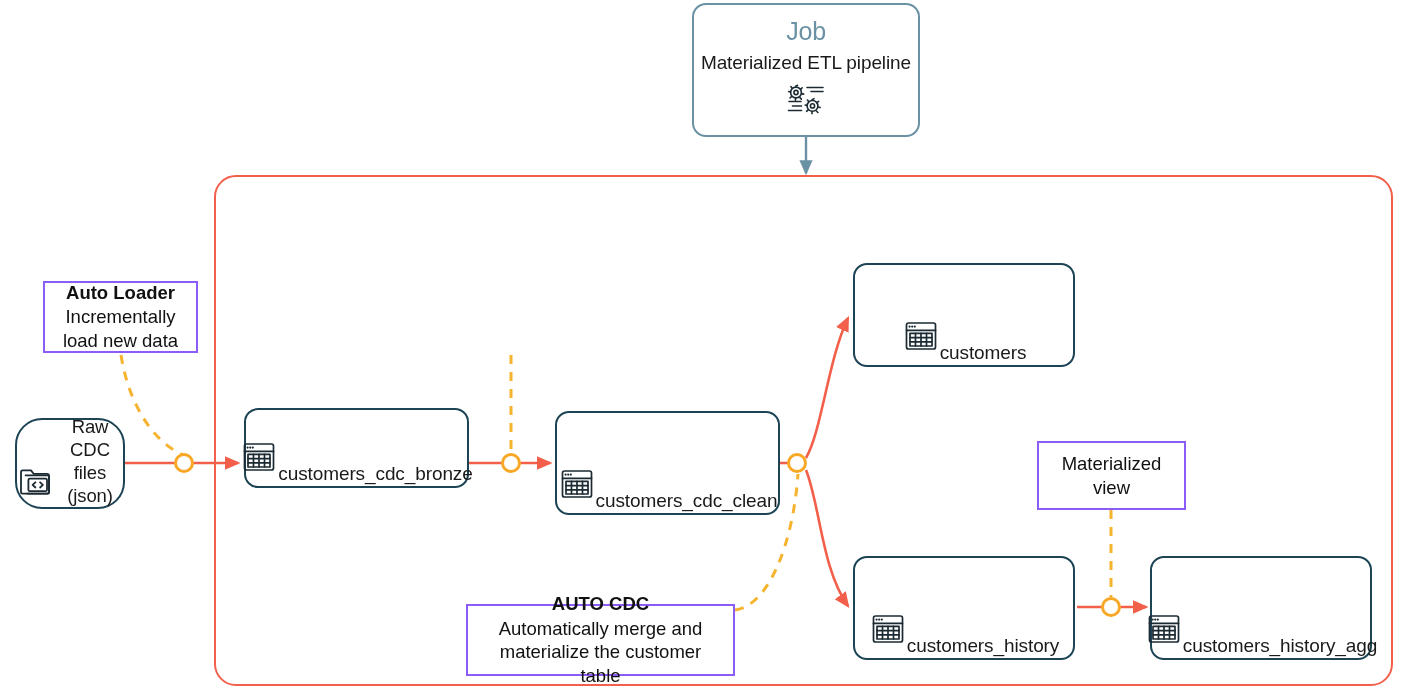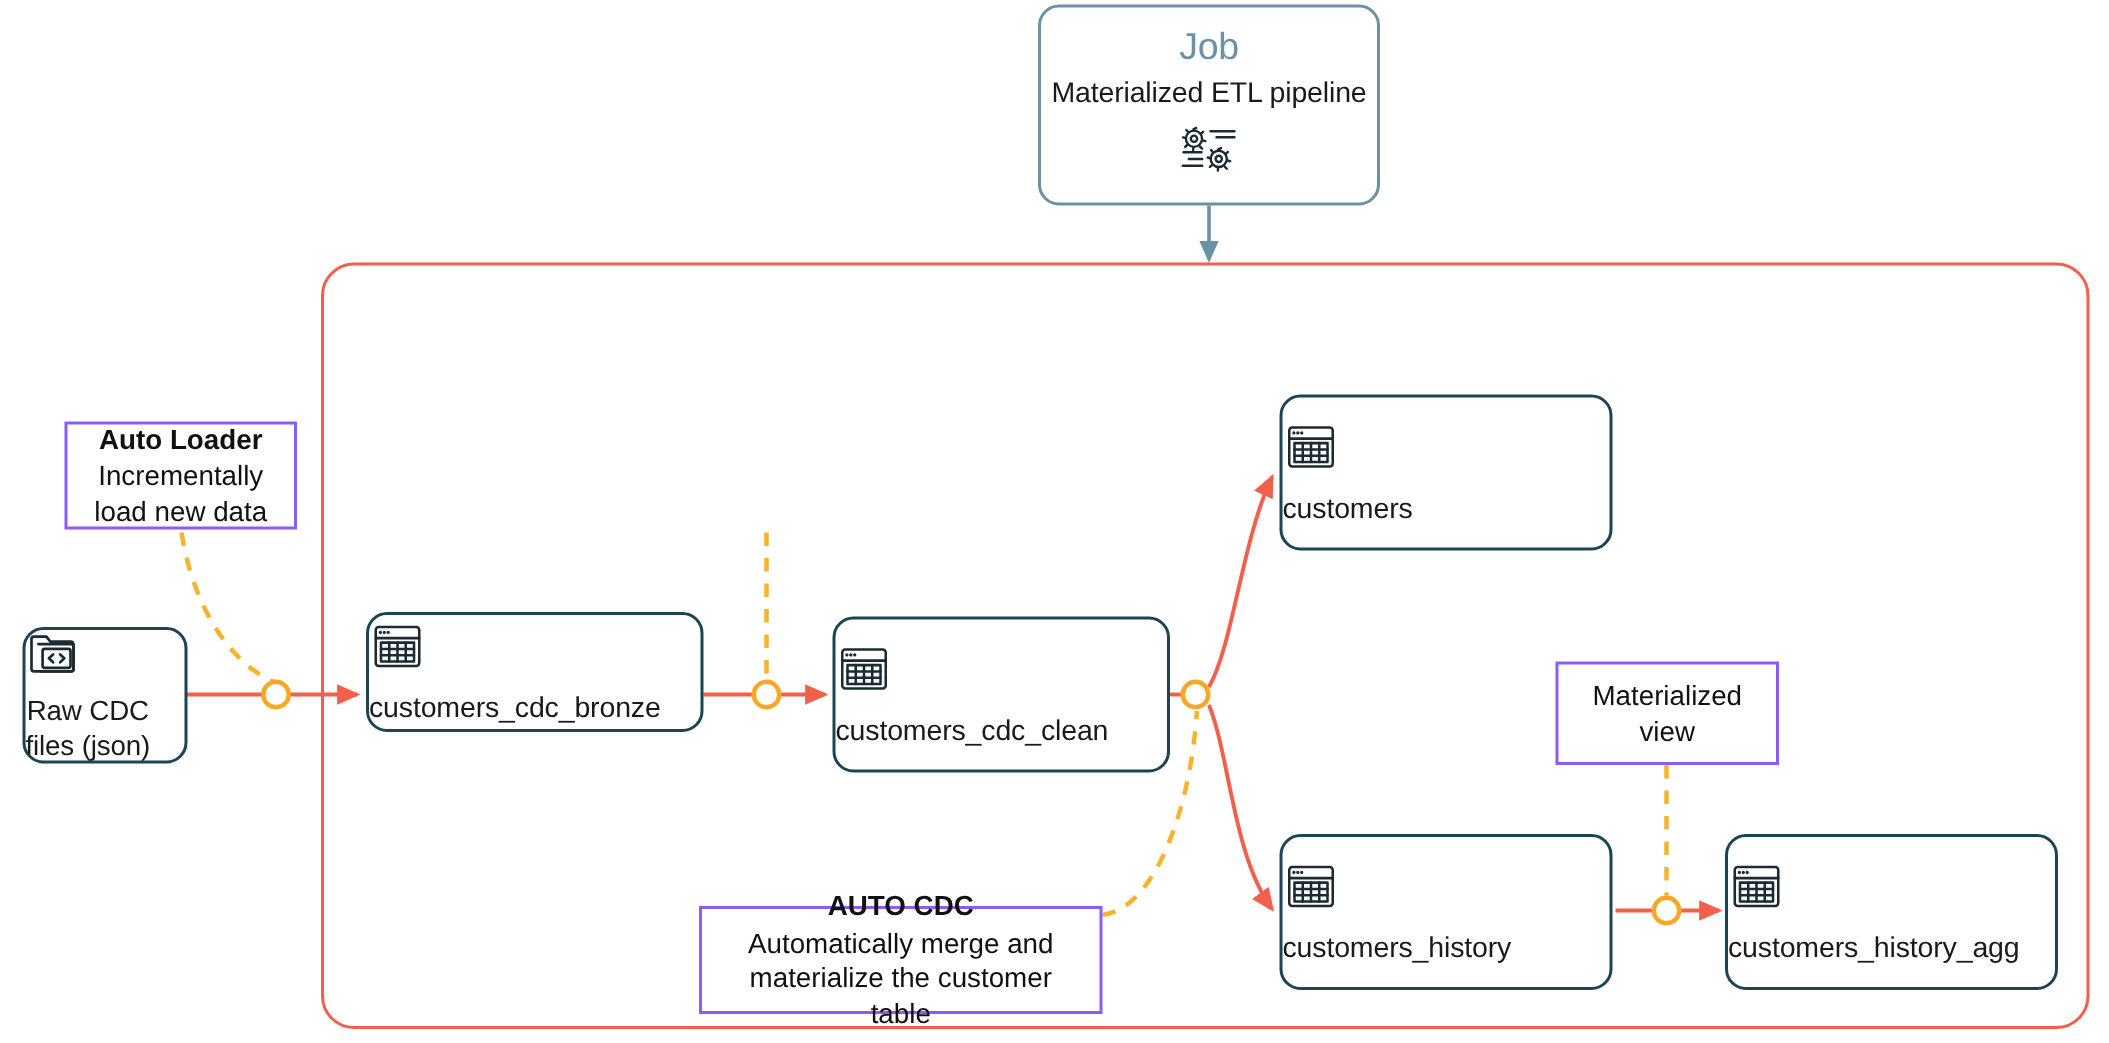--- a/index.html
+++ b/index.html
@@ -26,22 +26,22 @@
     height: 695px;
     pointer-events: none;
   }
   .node {
     position: absolute;
     box-sizing: border-box;
     border: 2.5px solid #1c4455;
     border-radius: 14px;
     background: #ffffff;
     display: flex;
-    flex-direction: column;
-    align-items: flex-start;
+    flex-direction: row;
+    align-items: flex-end;
     justify-content: center;
   }
   .node .node-label {
     font-size: 19px;
     color: #1a1a1a;
     text-align: center;
     line-height: 1.25;
     letter-spacing: -0.1px;
     white-space: nowrap;
   }
@@ -170,21 +170,21 @@
         <circle cx="13" cy="10.5" r="5.4"></circle>
         <circle cx="13" cy="10.5" r="2.1"></circle>
         <path d="M29.1 17.6 l1.9 -0.9 M25.7 19.6 l-1.3 -1.6 M24.1 23.5 l-1.9 -0.5 M25.1 27.9 l-1.5 1.4 M29.1 29.6 l-0.2 2.1 M33.4 29 l1.5 1.5 M35.1 25 l2 0.5 M34 20.7 l1.6 -1.4"></path>
         <circle cx="29.5" cy="23.9" r="5.4"></circle>
         <circle cx="29.5" cy="23.9" r="2.1"></circle>
         <path d="M24 5.5 h16 M28 9.5 h12 M6 19.5 h12 M9.5 24 h9 M5.5 28.5 h13"></path>
       </svg>
     </div>
   </div>
 
-  <div class="node" style="left:15px; top:418px; width:110px; height:91px;">
+  <div class="node" style="left:15px; top:418px; width:110px; height:91px;border-radius:27px;">
     <span class="node-icon">
       <svg width="40" height="32" viewBox="0 0 40 32" fill="none" stroke="#1c2b33" stroke-width="1.8" stroke-linecap="round" stroke-linejoin="round">
         <path d="M4 27 V7 a1.6 1.6 0 0 1 1.6 -1.6 h8.4 l2.6 3.4 h13.8 a1.6 1.6 0 0 1 1.6 1.6 V27 a1.6 1.6 0 0 1 -1.6 1.6 H5.6 A1.6 1.6 0 0 1 4 27 z"></path>
         <path d="M8.6 10.4 h21.8 a1.6 1.6 0 0 1 1.6 1.6 v15 a1.6 1.6 0 0 1 -1.6 1.6 H10.2"></path>
         <rect x="11.4" y="13.6" width="18.6" height="12.6" rx="1.4"></rect>
         <path d="M18.4 17.3 l-2.8 2.6 l2.8 2.6 M23.1 17.3 l2.8 2.6 l-2.8 2.6"></path>
       </svg>
     </span>
     <span class="node-label" style="white-space:pre-line; font-size:18.5px;">Raw CDC
 files (json)</span>

